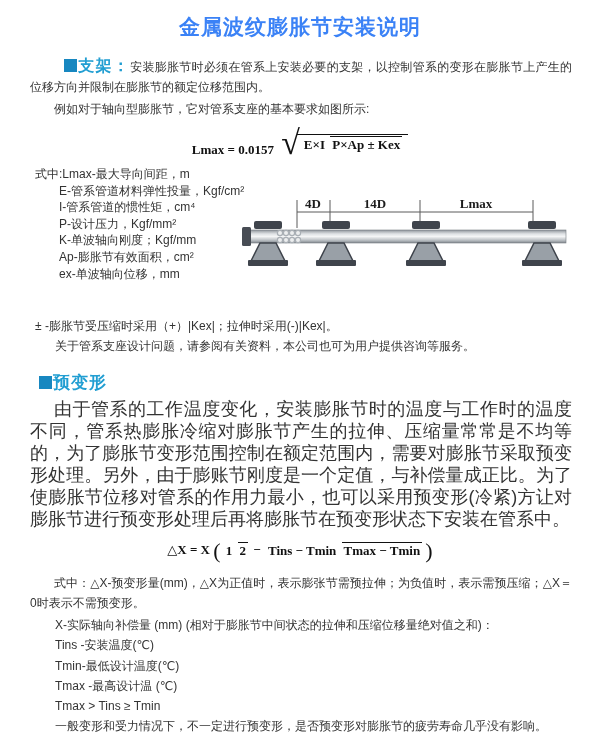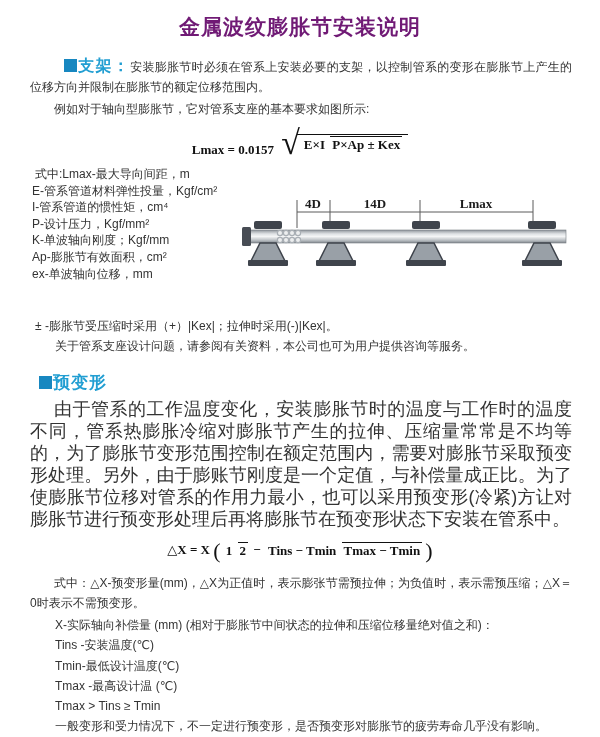--- a/index.html
+++ b/index.html
@@ -8,21 +8,21 @@
     --ink:#333333;
     --formula:#111111;
   }
   *{box-sizing:border-box;margin:0;padding:0;}
   html,body{background:#ffffff;}
   .page{
     width:600px;height:737px;background:#ffffff;position:relative;overflow:hidden;
     font-family:"Liberation Sans","DejaVu Sans",sans-serif;color:var(--ink);
   }
   .title{
-    padding-top:13px;text-align:center;font-size:21px;font-weight:bold;color:#701a75;
+    padding-top:13px;text-align:center;font-size:21px;font-weight:bold;color:#3b82f6;
     letter-spacing:1px;
   }
   .body-text{font-size:12px;line-height:20px;text-align:justify;color:var(--ink);}
   .p-support{margin:15px 28px 0 30px;text-indent:34px;}
   .sq{
     display:inline-block;width:13px;height:13px;background:var(--marker);
     vertical-align:-1px;margin-right:1px;
   }
   .sec-label{color:var(--accent);font-size:16px;font-weight:bold;letter-spacing:1px;}
   .p-example{margin:2px 28px 0 30px;text-indent:24px;}
@@ -39,21 +39,21 @@
   .sqrt-sign{font-size:34px;font-weight:400;line-height:0.85;margin-right:-3px;}
   .sqrt-body{border-top:1.6px solid var(--formula);padding:2px 6px 0 5px;}
   .paren{font-size:22px;font-weight:400;vertical-align:middle;}
   .f1{margin-top:10px;}
   .f2{margin-top:8px;}
   .minus{padding:0 2px;}
   
   .params-block{position:relative;margin-top:8px;height:152px;}
   .param-line{font-size:12px;line-height:16.6px;white-space:nowrap;}
   .ind0{margin-left:35px;}
-  .ind1{margin-left:32px;}
+  .ind1{margin-left:59px;}
   .diagram{position:absolute;left:240px;top:28px;}
   .after-params{margin:0 28px 0 35px;}
   .after-params2{margin:3px 28px 0 55px;}
   
   .sec2-head{margin:17px 16px 0 30px;padding-left:9px;}
   .sec2-head .sec-label{font-size:17px;}
   .p-predeform{margin:4px 28px 0 30px;text-indent:24px;line-height:22px;font-size:18px;}
   .sub-head{font-size:15px;font-weight:bold;color:var(--accent);letter-spacing:1px;}
   .axial-head{margin:9px 0 0 62px;}
   .p-axdesc{margin:9px 28px 0 30px;text-indent:24px;}

